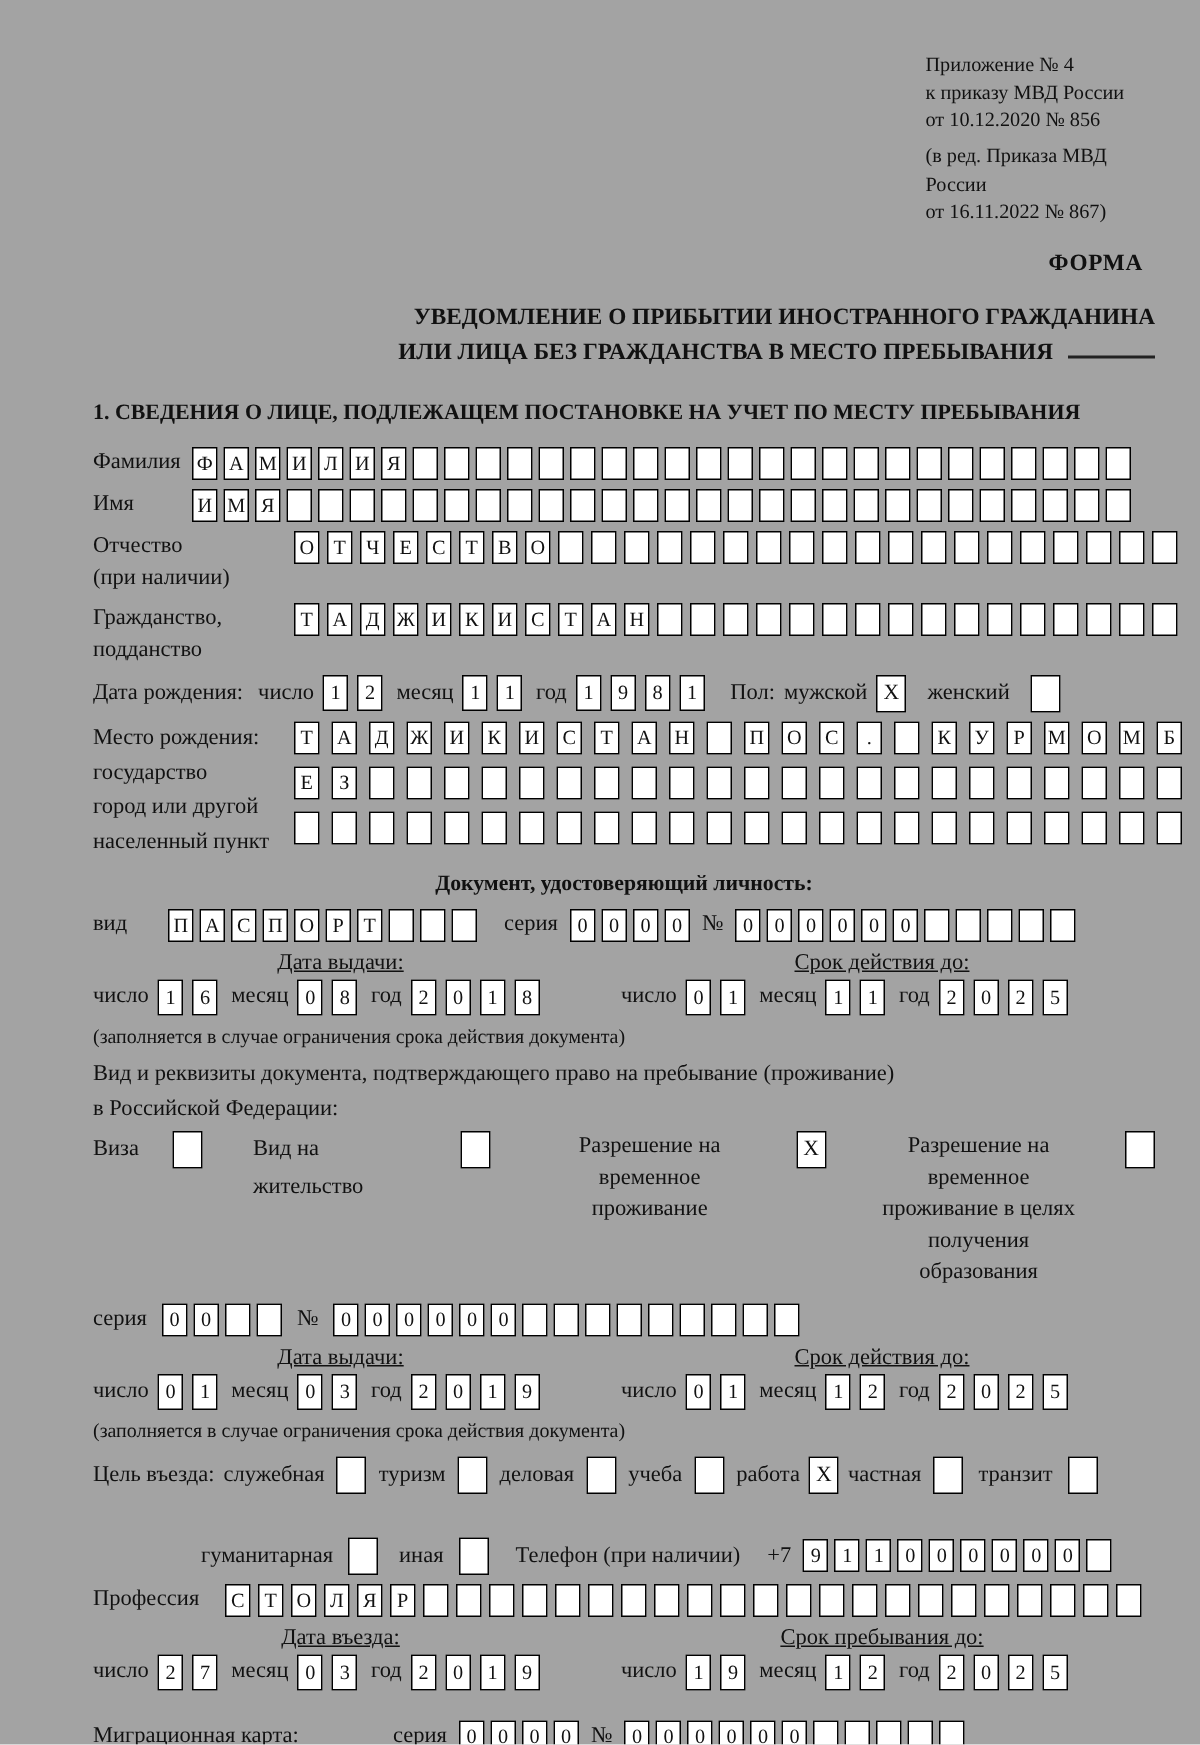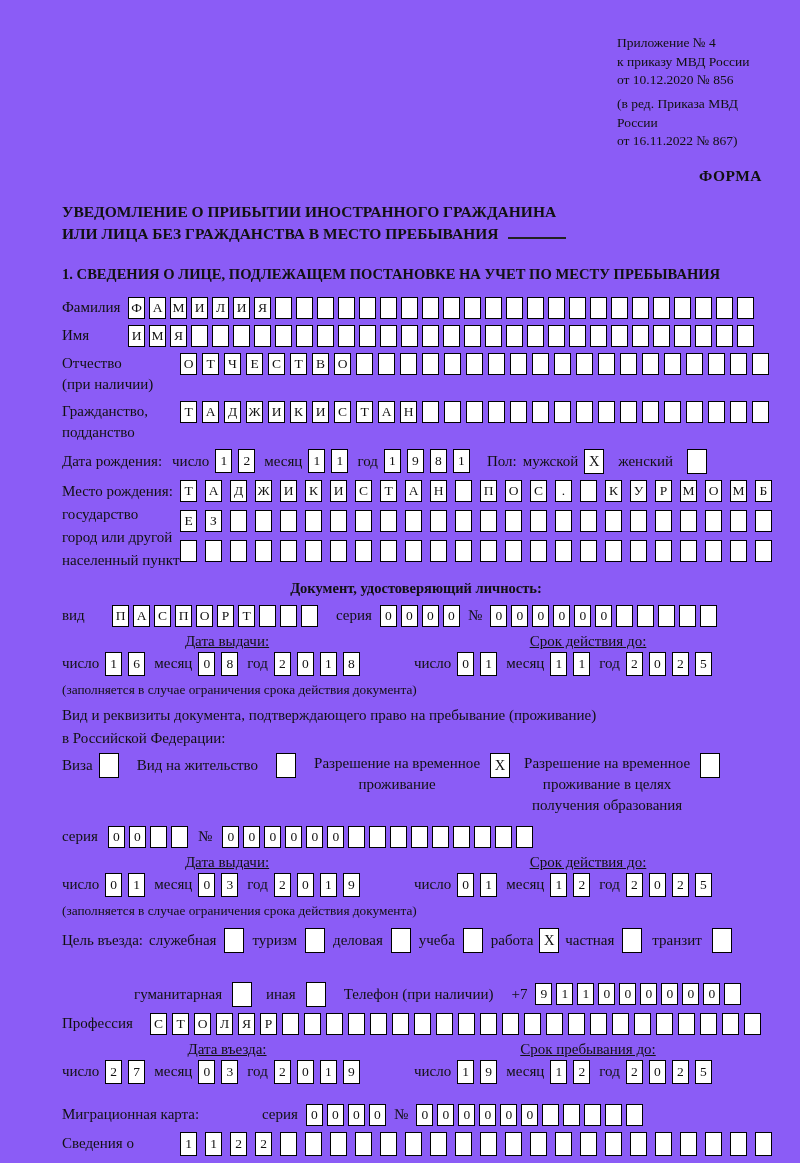--- a/index.html
+++ b/index.html
@@ -1,28 +1,28 @@
 <!DOCTYPE html>
 <html><head>
 <meta charset="utf-8">
 <style>
   html,body{margin:0;padding:0;background:#fff;}
   .page{
     width:800px;height:1163px;box-sizing:border-box;
-    padding:34px 30px 0 62px;background:#8b5cf6;color:#111;
+    padding:34px 30px 0 62px;background:#a3a3a3;color:#111;
     font-family:"Liberation Serif", serif;font-size:15px;position:relative;overflow:hidden;
   }
   .ref{margin-left:555px;font-size:13.5px;line-height:1.38;}
   .ref-gap{height:5px;}
   .forma{text-align:right;padding-right:8px;font-weight:bold;font-size:15.5px;margin-top:16px;letter-spacing:.5px;}
-  .title{margin-top:16px;text-align:left;font-weight:bold;font-size:15.5px;line-height:1.45;}
+  .title{margin-top:16px;text-align:right;font-weight:bold;font-size:15.5px;line-height:1.45;}
   .blank-line{display:inline-block;width:58px;border-bottom:2px solid #222;height:14px;margin-left:10px;vertical-align:baseline;}
   .sec-head{margin-top:20px;margin-bottom:14px;font-weight:bold;font-size:14.6px;}
   .row{display:flex;align-items:center;margin-bottom:6px;}
-  .row.top{align-items:flex-start;}
+  .row.top{align-items:flex-start;gap:16px;}
   .lblcol{flex:none;line-height:21px;}
   .w66{width:66px;}.w118{width:118px;}.w50{width:50px;}.w200{width:200px;}
   .cells{display:inline-flex;flex:none;}.g4{gap:4px}.g5{gap:5px}.g6{gap:6px}.g8{gap:8px}
   .cell{
     box-sizing:border-box;flex:none;width:17px;height:22px;border:1.7px solid #000;
     display:flex;align-items:center;justify-content:center;
     font-size:13.5px;font-family:"Liberation Serif",serif;background:#fff;
   }
   .cb .cell{width:20px;height:25px;font-size:14.5px;}
   .tall .cell{height:24px;}

